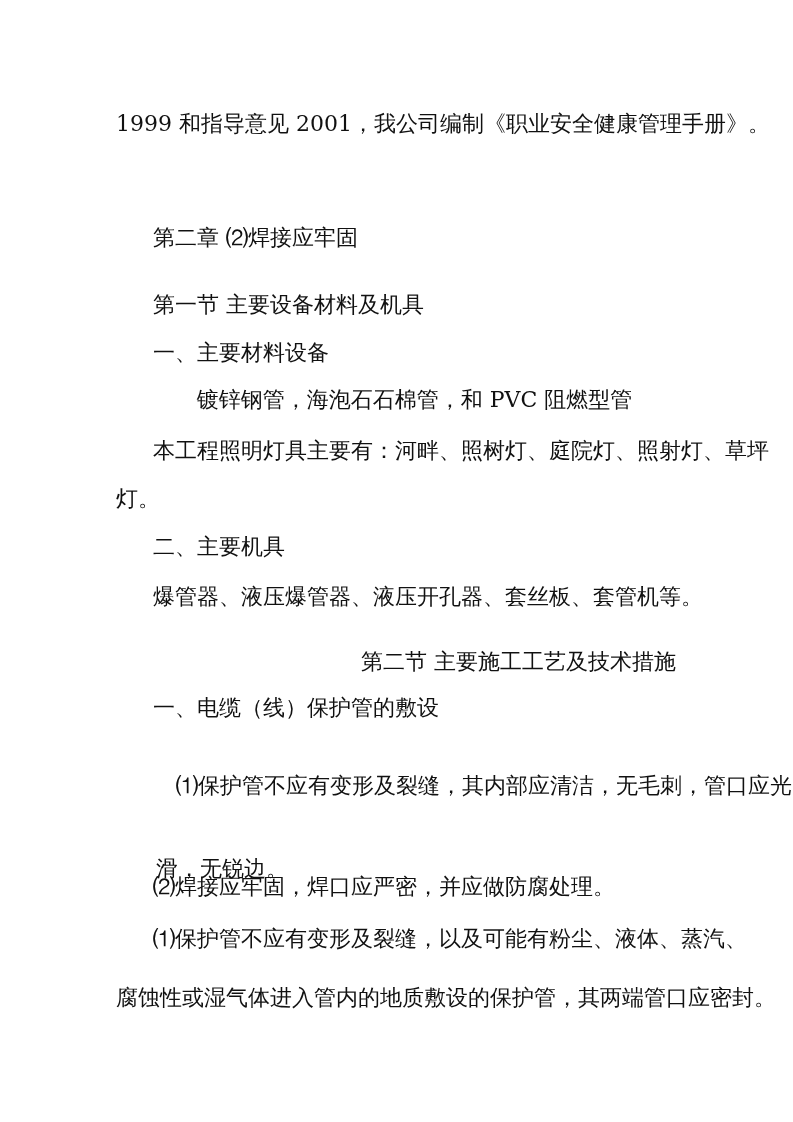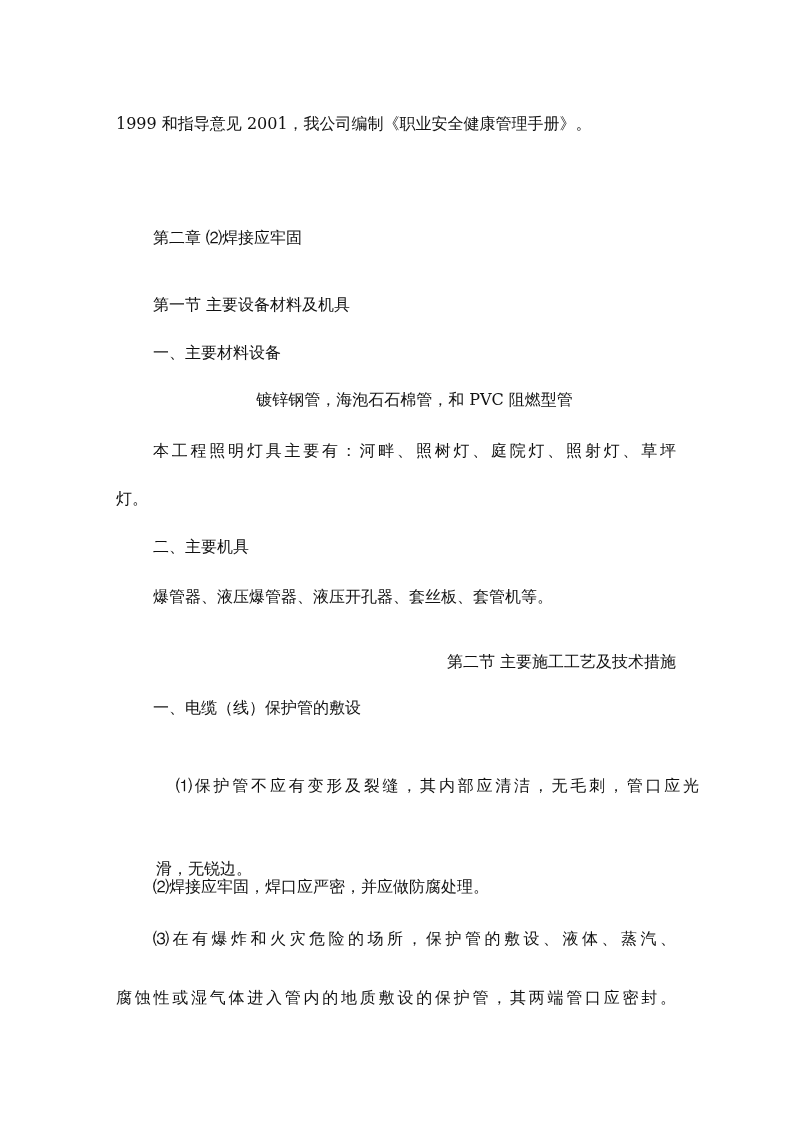--- a/index.html
+++ b/index.html
@@ -19,21 +19,21 @@
       position: absolute;
       left: 0; top: 0;
       width: 793px;
       height: 1122px;
       background: #ffffff;
     }
     .line {
       position: absolute;
       left: 116px;
       width: 560px;
-      font-size: 16px;
+      font-size: 22px;
       line-height: 24px;
       height: 24px;
       white-space: nowrap;
       letter-spacing: 0px;
     }
     .indent { left: 153px; width: 523px; }
     .center { left: 116px; width: 560px; text-align: right; }
     .justify { text-align-last: justify; text-align: justify; }
   </style>
 </head>
@@ -62,17 +62,17 @@
   <div class="line center" style="top:650px;">第二节  主要施工工艺及技术措施</div>
 
   <div class="line indent" style="top:696px;">一、电缆（线）保护管的敷设</div>
 
   <div class="line indent justify" style="top:774px;margin-left:23px;">⑴保护管不应有变形及裂缝，其内部应清洁，无毛刺，管口应光</div>
 
   <div class="line" style="top:857px;margin-left:40px;">滑，无锐边。</div>
 
   <div class="line indent" style="top:875px;">⑵焊接应牢固，焊口应严密，并应做防腐处理。</div>
 
-  <div class="line indent justify" style="top:927px;">⑶在有爆炸和火灾危险的场所，保护管的敷设、液体、蒸汽、</div>
+  <div class="line indent justify" style="top:927px;">⑴保护管不应有变形及裂缝，以及可能有粉尘、液体、蒸汽、</div>
 
   <div class="line justify" style="top:975px;margin-top:11px;">腐蚀性或湿气体进入管内的地质敷设的保护管，其两端管口应密封。</div>
 
 </div>
 
 </body></html>

